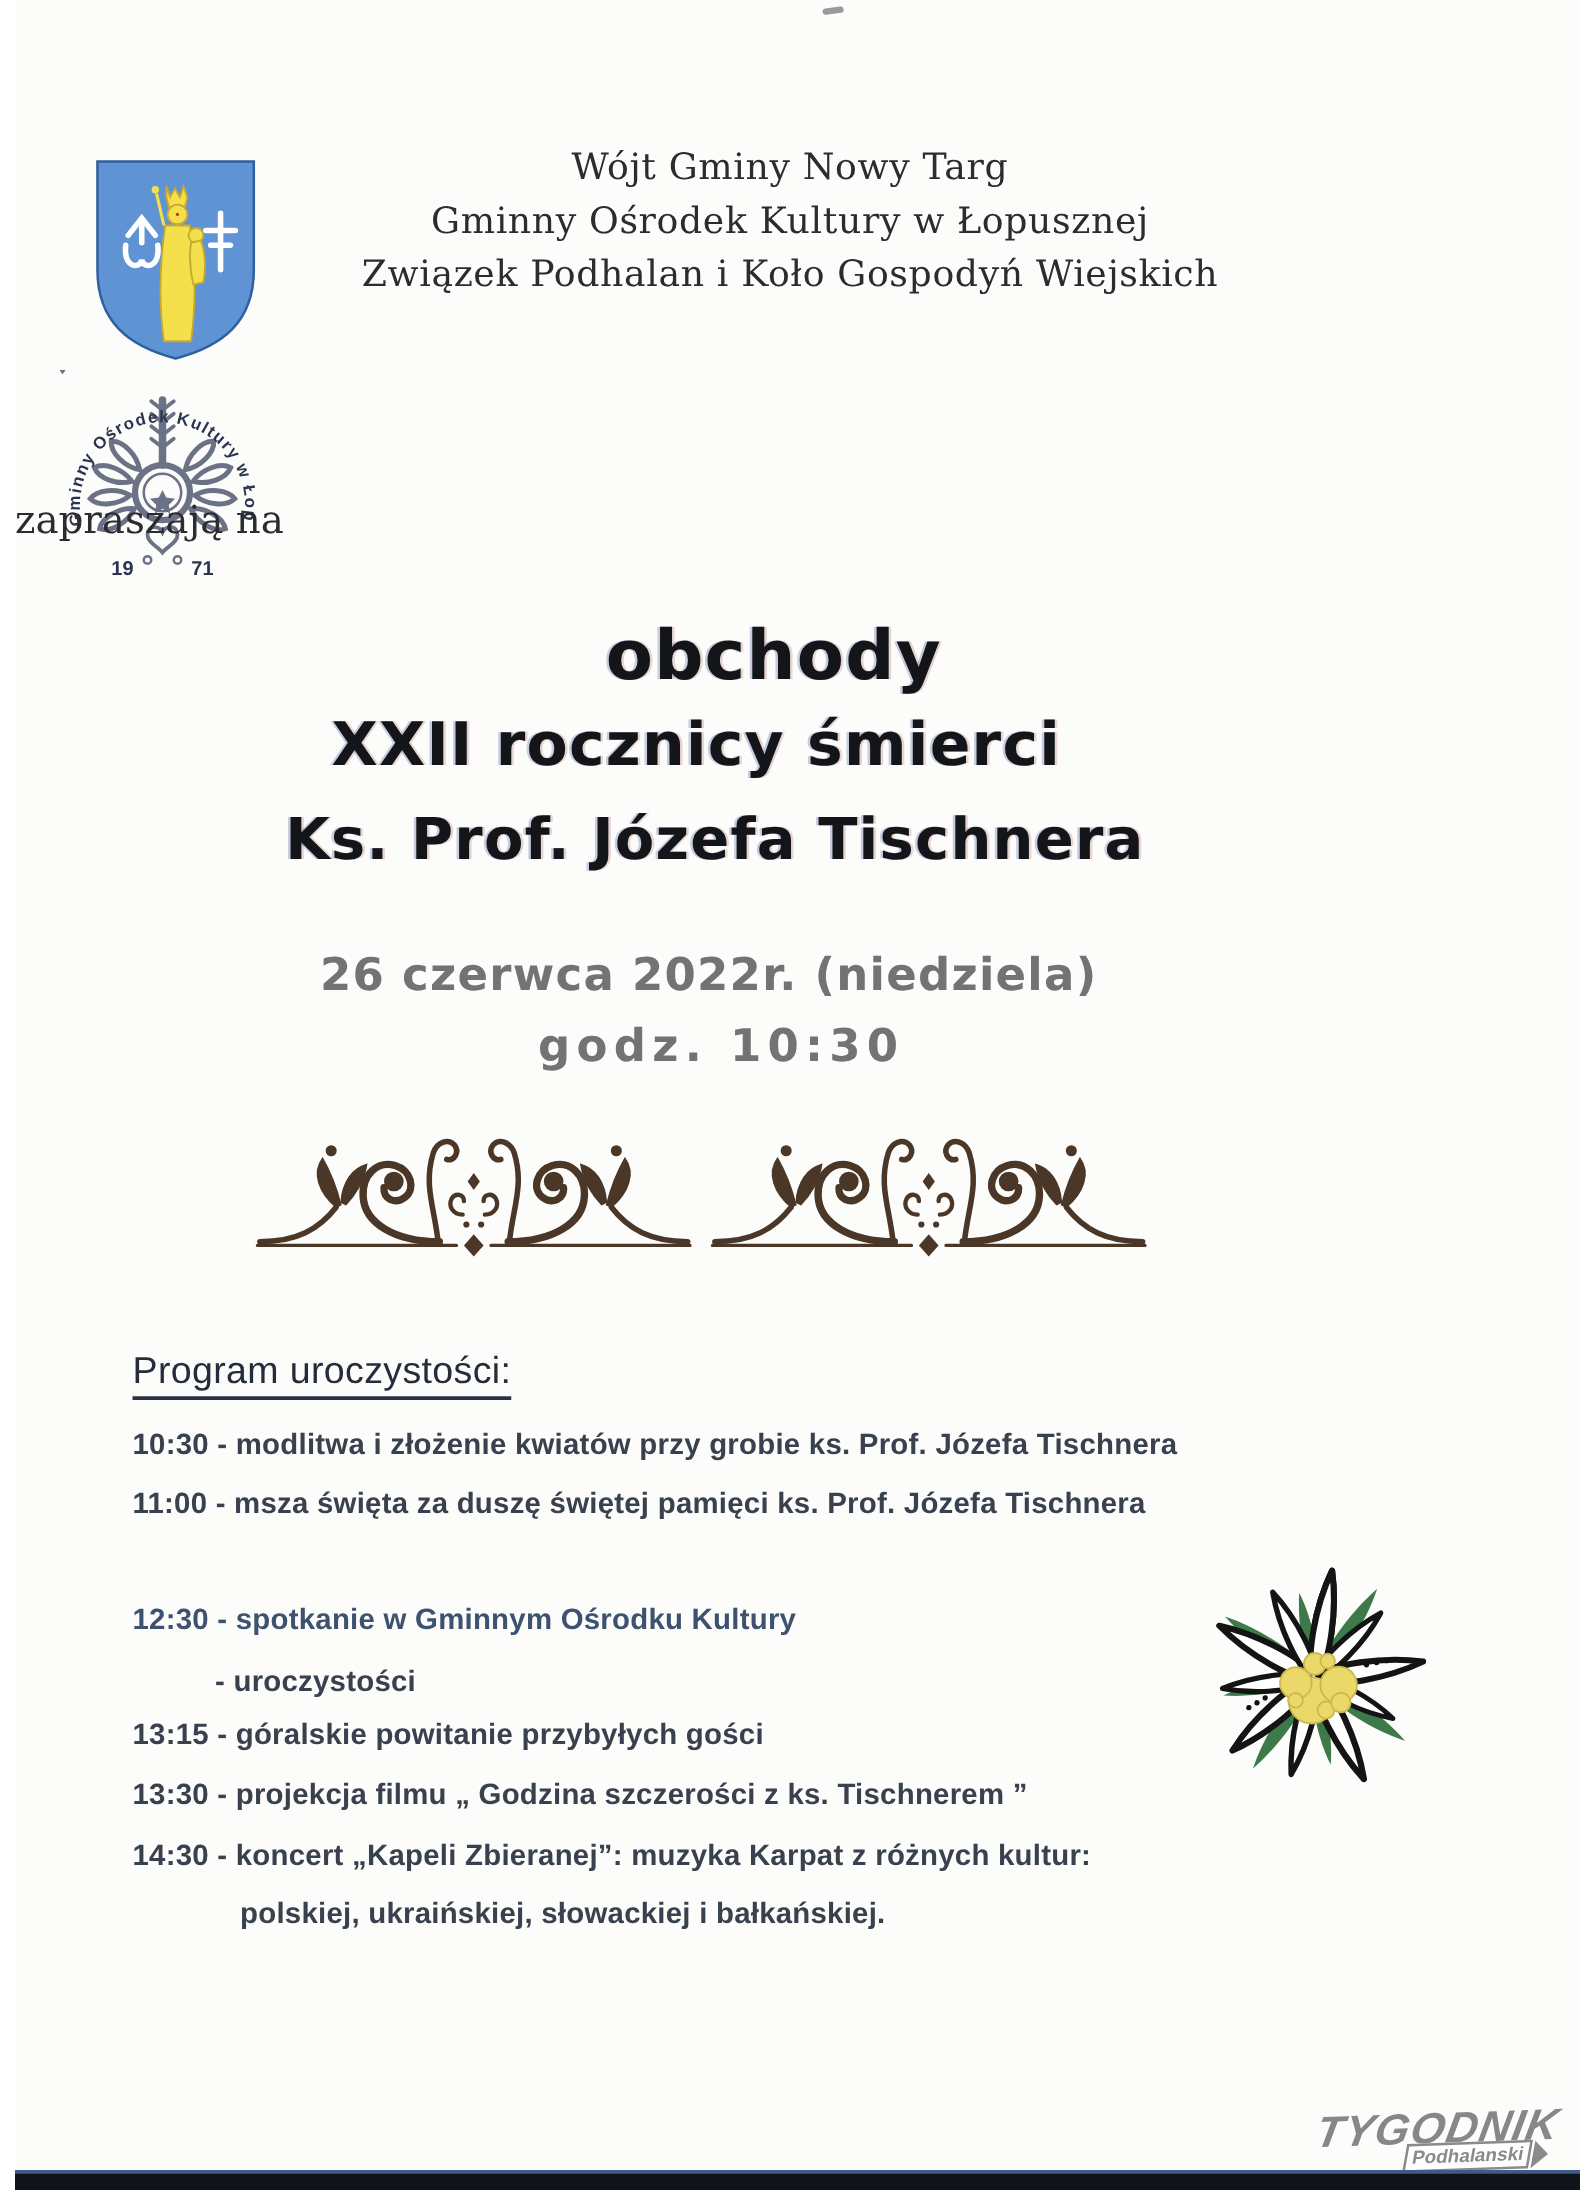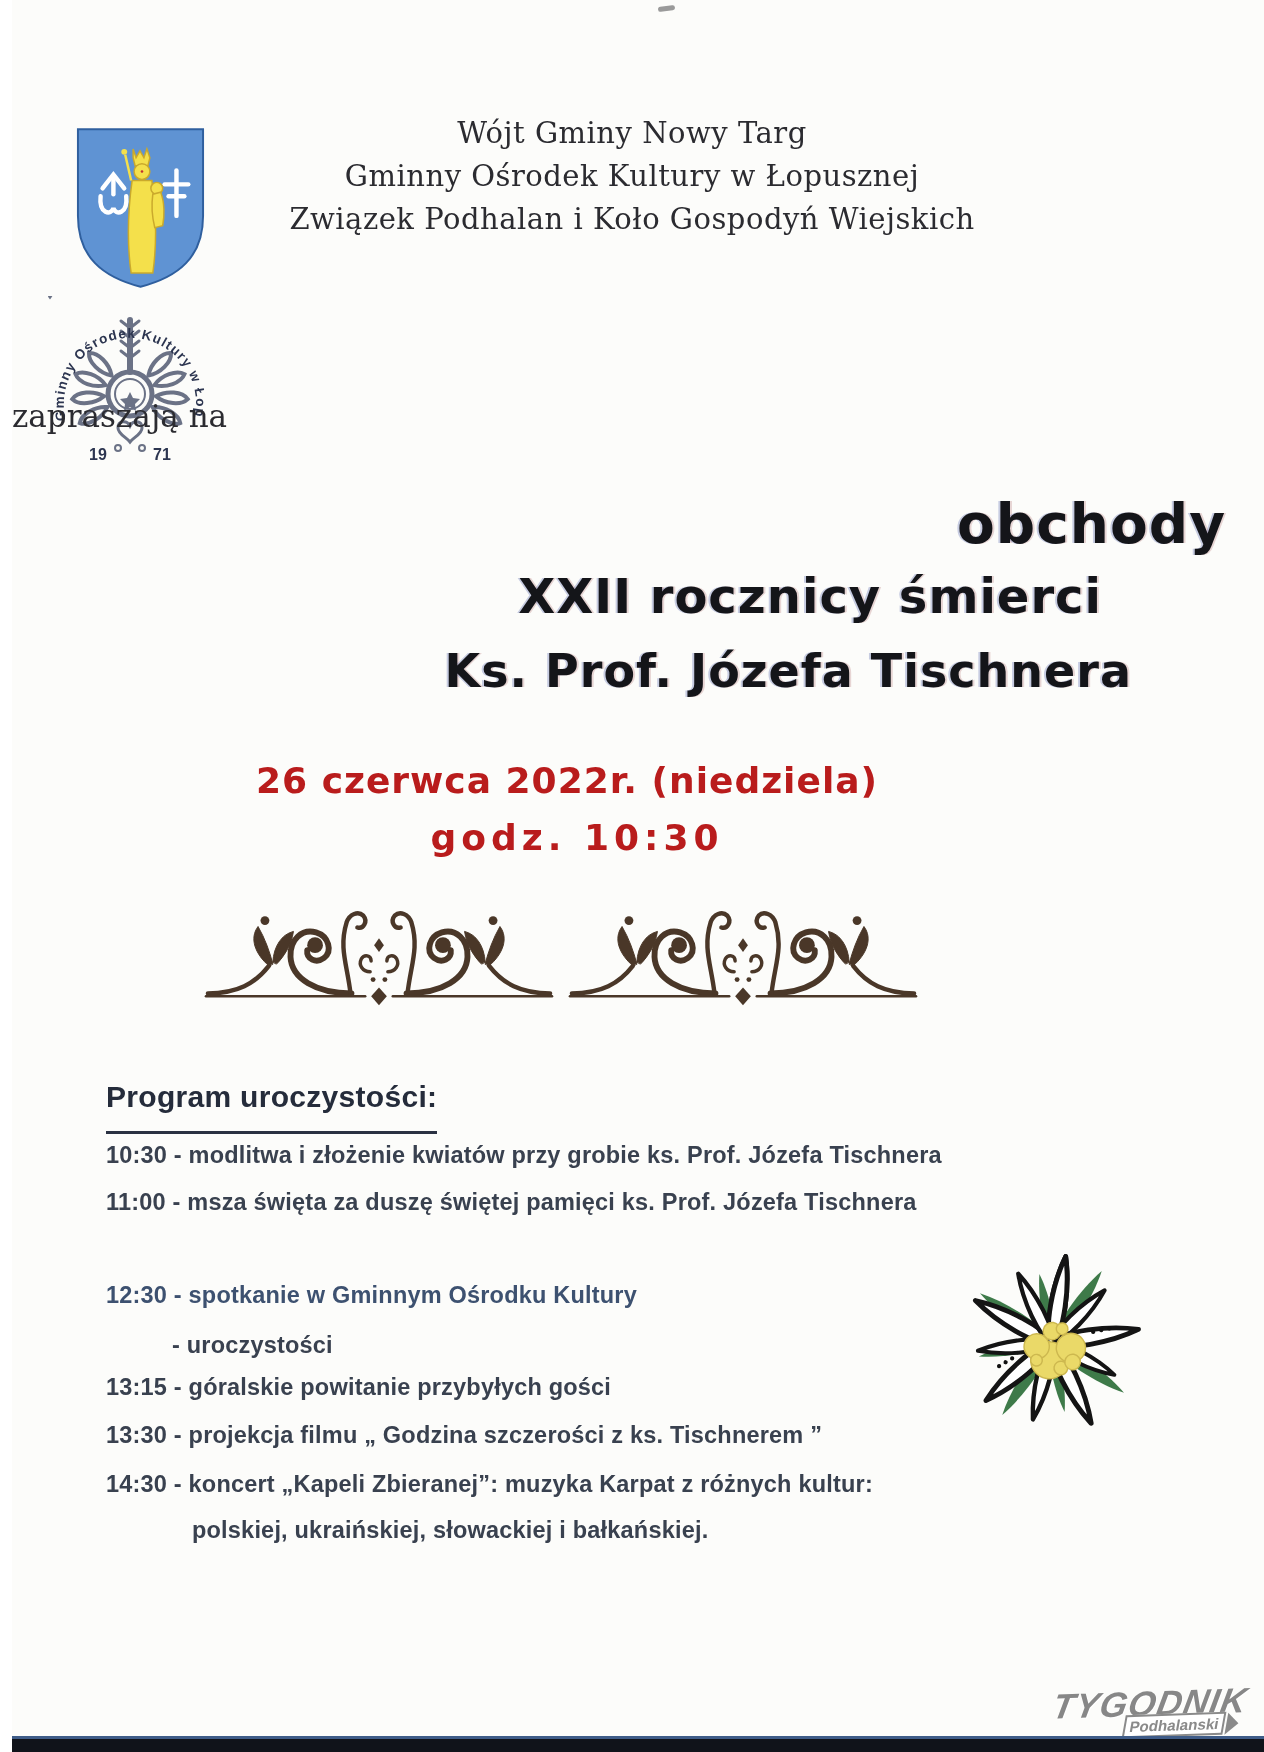--- a/index.html
+++ b/index.html
@@ -17,40 +17,40 @@
 
   
   .org-lines{left:0;top:112px;width:1240px;text-align:center;
              font-family:"DejaVu Serif",serif;font-size:29px;line-height:43px;
              color:#2b2b30;letter-spacing:.5px;}
   .invite{left:0;top:398px;width:1210px;text-align:left;
           font-family:"DejaVu Serif",serif;font-size:31px;color:#2b2b30;}
 
   
   .title-line{font-family:"DejaVu Sans",sans-serif;font-weight:800;color:#141519;
-              text-align:right;letter-spacing:1px;white-space:nowrap;
+              text-align:center;letter-spacing:1px;white-space:nowrap;
               text-shadow:-2px 0 0 rgba(60,80,160,.28), 2px 0 0 rgba(150,60,60,.2);}
   .title-l1{left:0;top:492px;width:1214px;font-size:55px;}
   .title-l2{left:0;top:568px;width:1090px;font-size:48px;}
   .title-l3{left:0;top:644px;width:1120px;font-size:46px;}
 
   
-  .event-line{font-family:"DejaVu Sans",sans-serif;font-weight:800;color:#b91c1c;
+  .event-line{font-family:"DejaVu Sans",sans-serif;font-weight:800;color:#737373;
               text-align:center;white-space:nowrap;}
   .event-date{left:0;top:760px;width:1110px;font-size:36px;letter-spacing:1px;}
   .event-time{left:0;top:817px;width:1090px;font-size:36px;letter-spacing:5px;padding-left:20px;}
 
   
   .ornament-row{left:190px;top:903px;width:718px;height:106px;display:flex;gap:10px;}
   .flourish{width:354px;height:106px;}
 
   
   .program{left:94px;top:1080px;width:900px;height:500px;}
-  .program-heading{position:absolute;left:0;top:0;font-size:30px;font-weight:bold;
-                   color:#252c3b;border-bottom:3px solid #2a3142;padding-bottom:17px;
+  .program-heading{position:absolute;left:0;top:0;font-size:30px;font-weight:normal;
+                   color:#252c3b;border-bottom:3px solid #2a3142;padding-bottom:3px;
                    letter-spacing:.3px;}
   .p-item{position:absolute;left:0;font-size:23.5px;font-weight:bold;color:#39414f;
           white-space:nowrap;letter-spacing:.2px;}
   .p-i1{top:62px;}  .p-i2{top:109px;}
   .p-i3{top:202px;color:#3d5170;}
   .p-i4{top:252px;left:66px;}
   .p-i5{top:294px;} .p-i6{top:342px;}
   .p-i7{top:391px;} .p-i8{top:437px;left:86px;}
 
   

